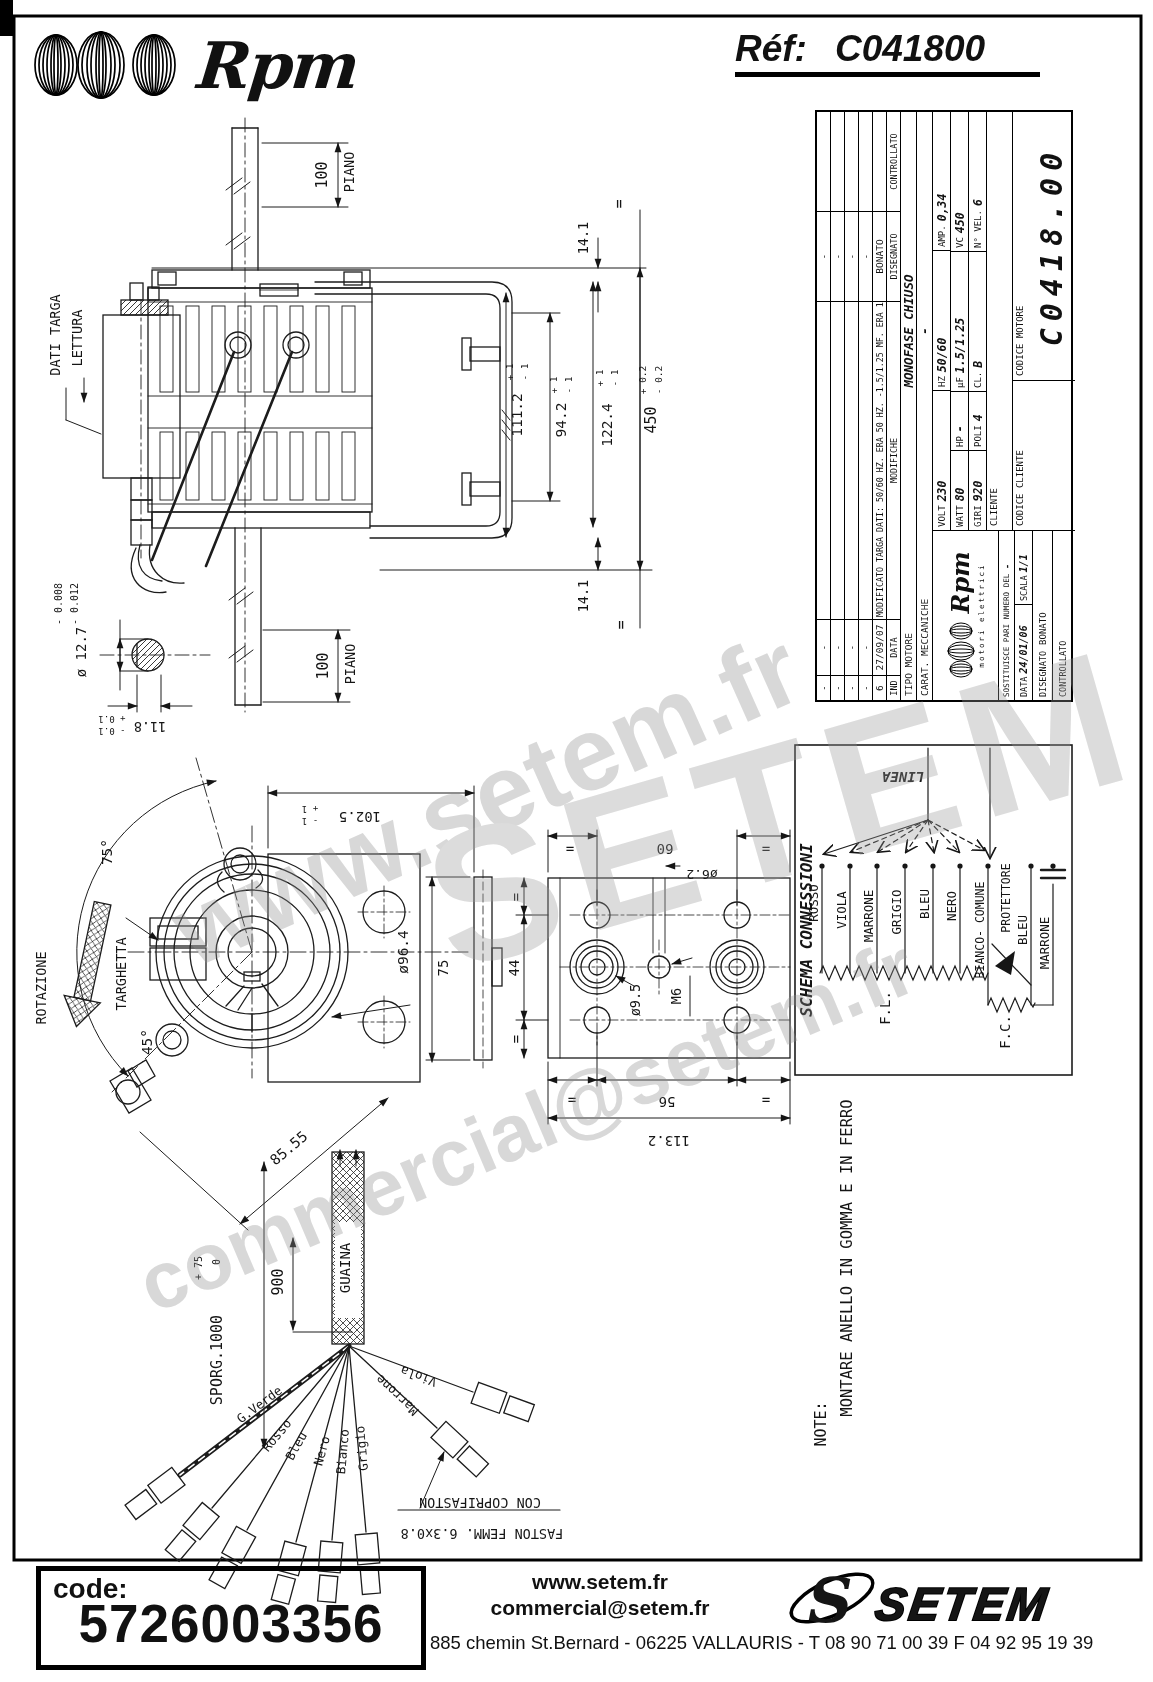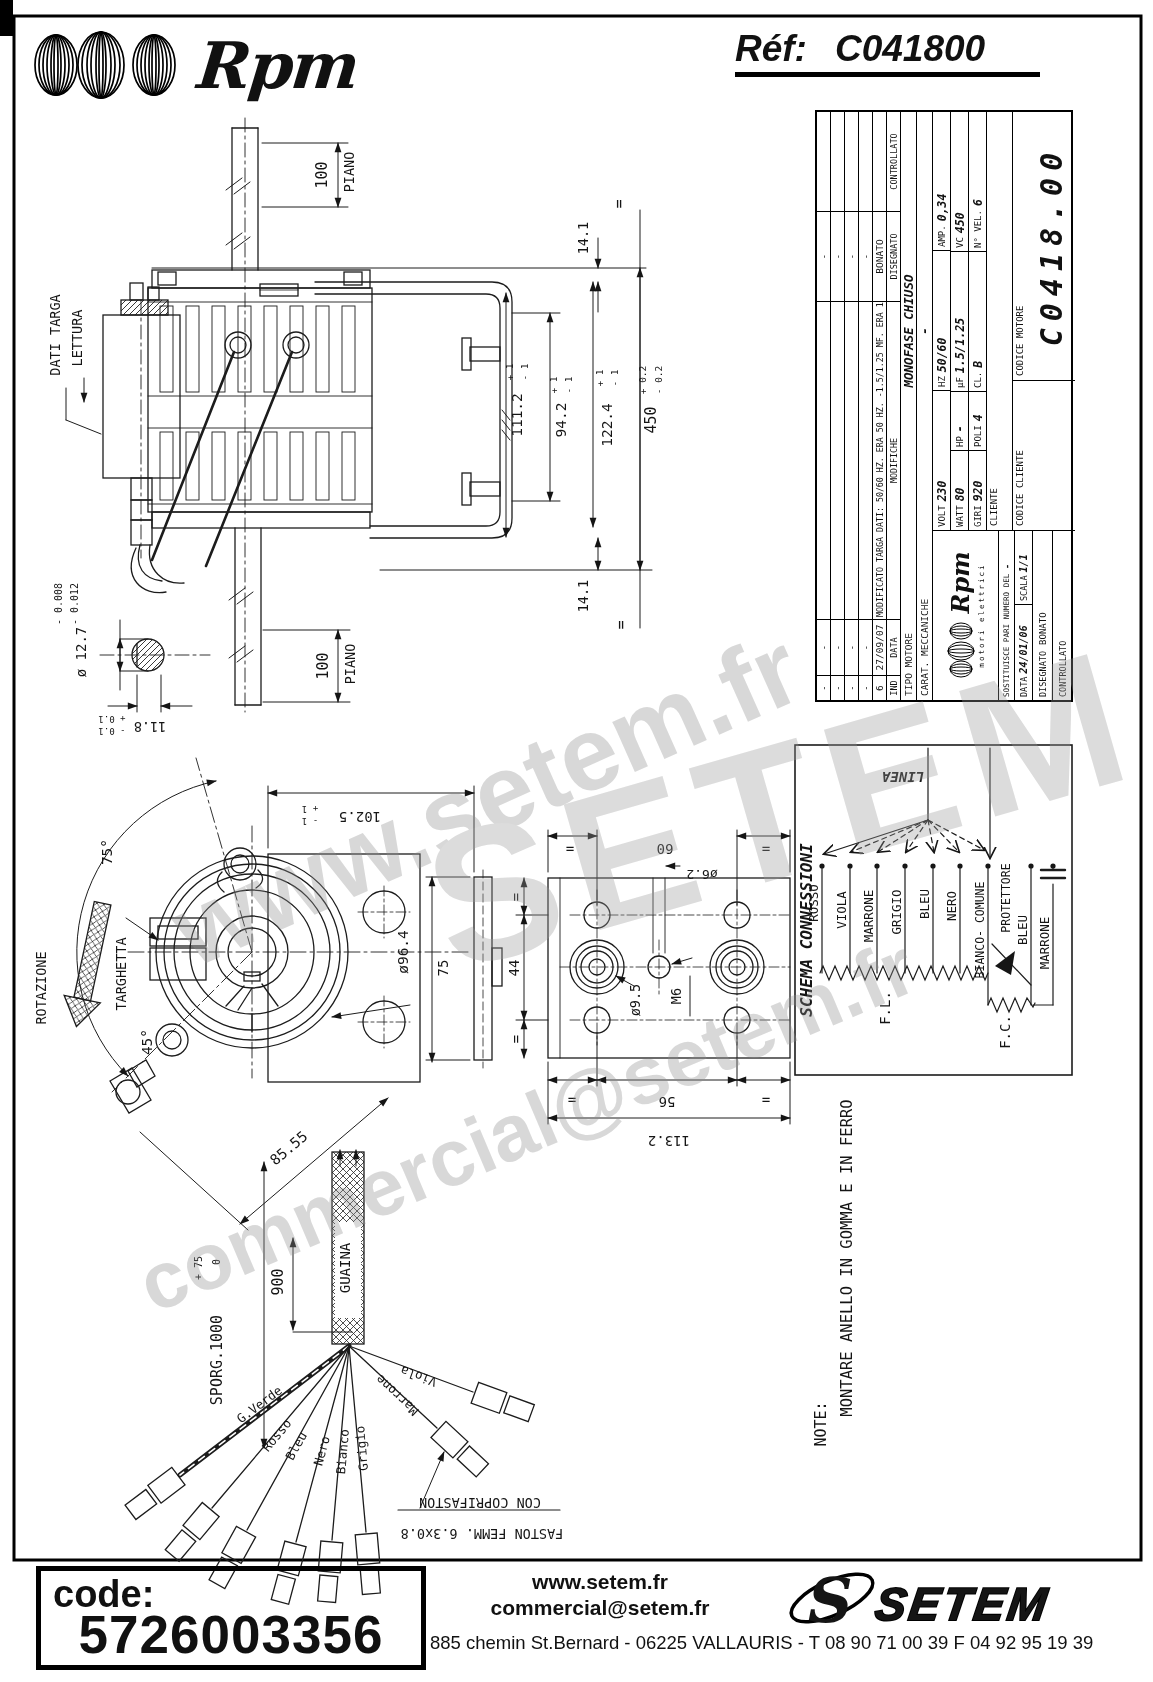--- a/index.html
+++ b/index.html
@@ -59,21 +59,21 @@
   .wm{position:absolute;left:0;top:0;width:1153px;height:1682px;z-index:6;pointer-events:none;opacity:0.34;
       font-family:"Liberation Sans",sans-serif;font-weight:bold;color:#8f8f8f;}
   .wm span{position:absolute;white-space:nowrap;}
   .wm1{left:150px;top:740px;font-size:104px;transform:rotate(-24deg);}
   .wm2{left:420px;top:700px;font-size:190px;letter-spacing:14px;transform:rotate(-16deg);color:#9a9a9a;}
   .wm3{left:110px;top:1080px;font-size:80px;transform:rotate(-23deg);}
   
   .footer{position:absolute;left:0;top:1560px;width:1153px;height:122px;z-index:3;
           font-family:"Liberation Sans",sans-serif;}
   .codebox{position:absolute;left:36px;top:6px;width:380px;height:94px;border:5px solid #000;}
-  .codebox .cl{font-size:38px;font-weight:bold;margin:2px 0 0 12px;}
+  .codebox .cl{font-size:28px;font-weight:bold;margin:2px 0 0 12px;}
   .codebox .cv{font-size:53px;font-weight:bold;text-align:center;margin-top:-12px;letter-spacing:1px;}
   .site{position:absolute;left:450px;top:10px;width:300px;text-align:center;font-weight:bold;font-size:21px;}
   .mail{position:absolute;left:450px;top:36px;width:300px;text-align:center;font-weight:bold;font-size:21px;}
   .addr{position:absolute;left:430px;top:72px;width:640px;text-align:center;font-size:18.5px;white-space:nowrap;}
   .slogo{position:absolute;left:780px;top:0px;}
 </style>
 </head>
 <body>
 
 <div class="page">

